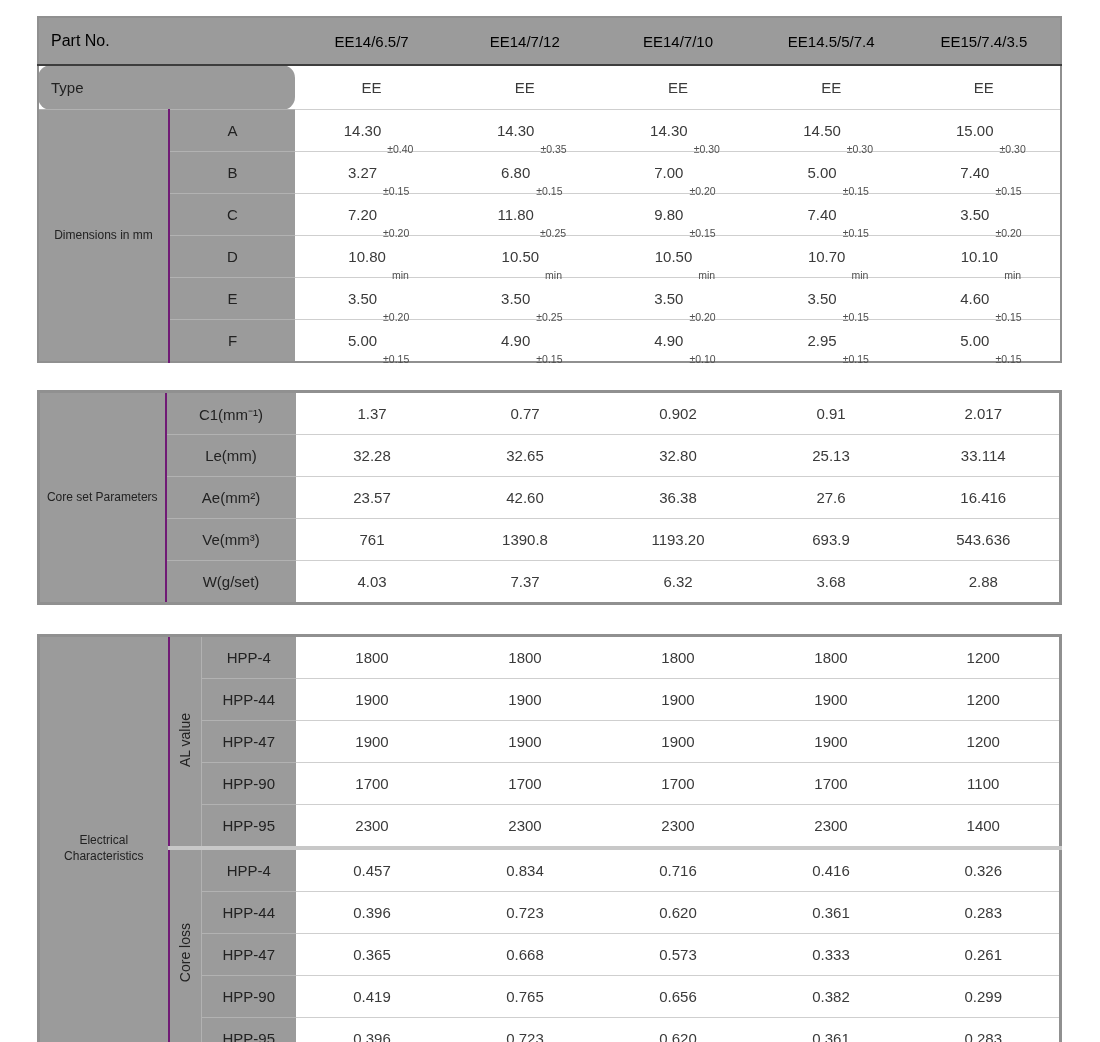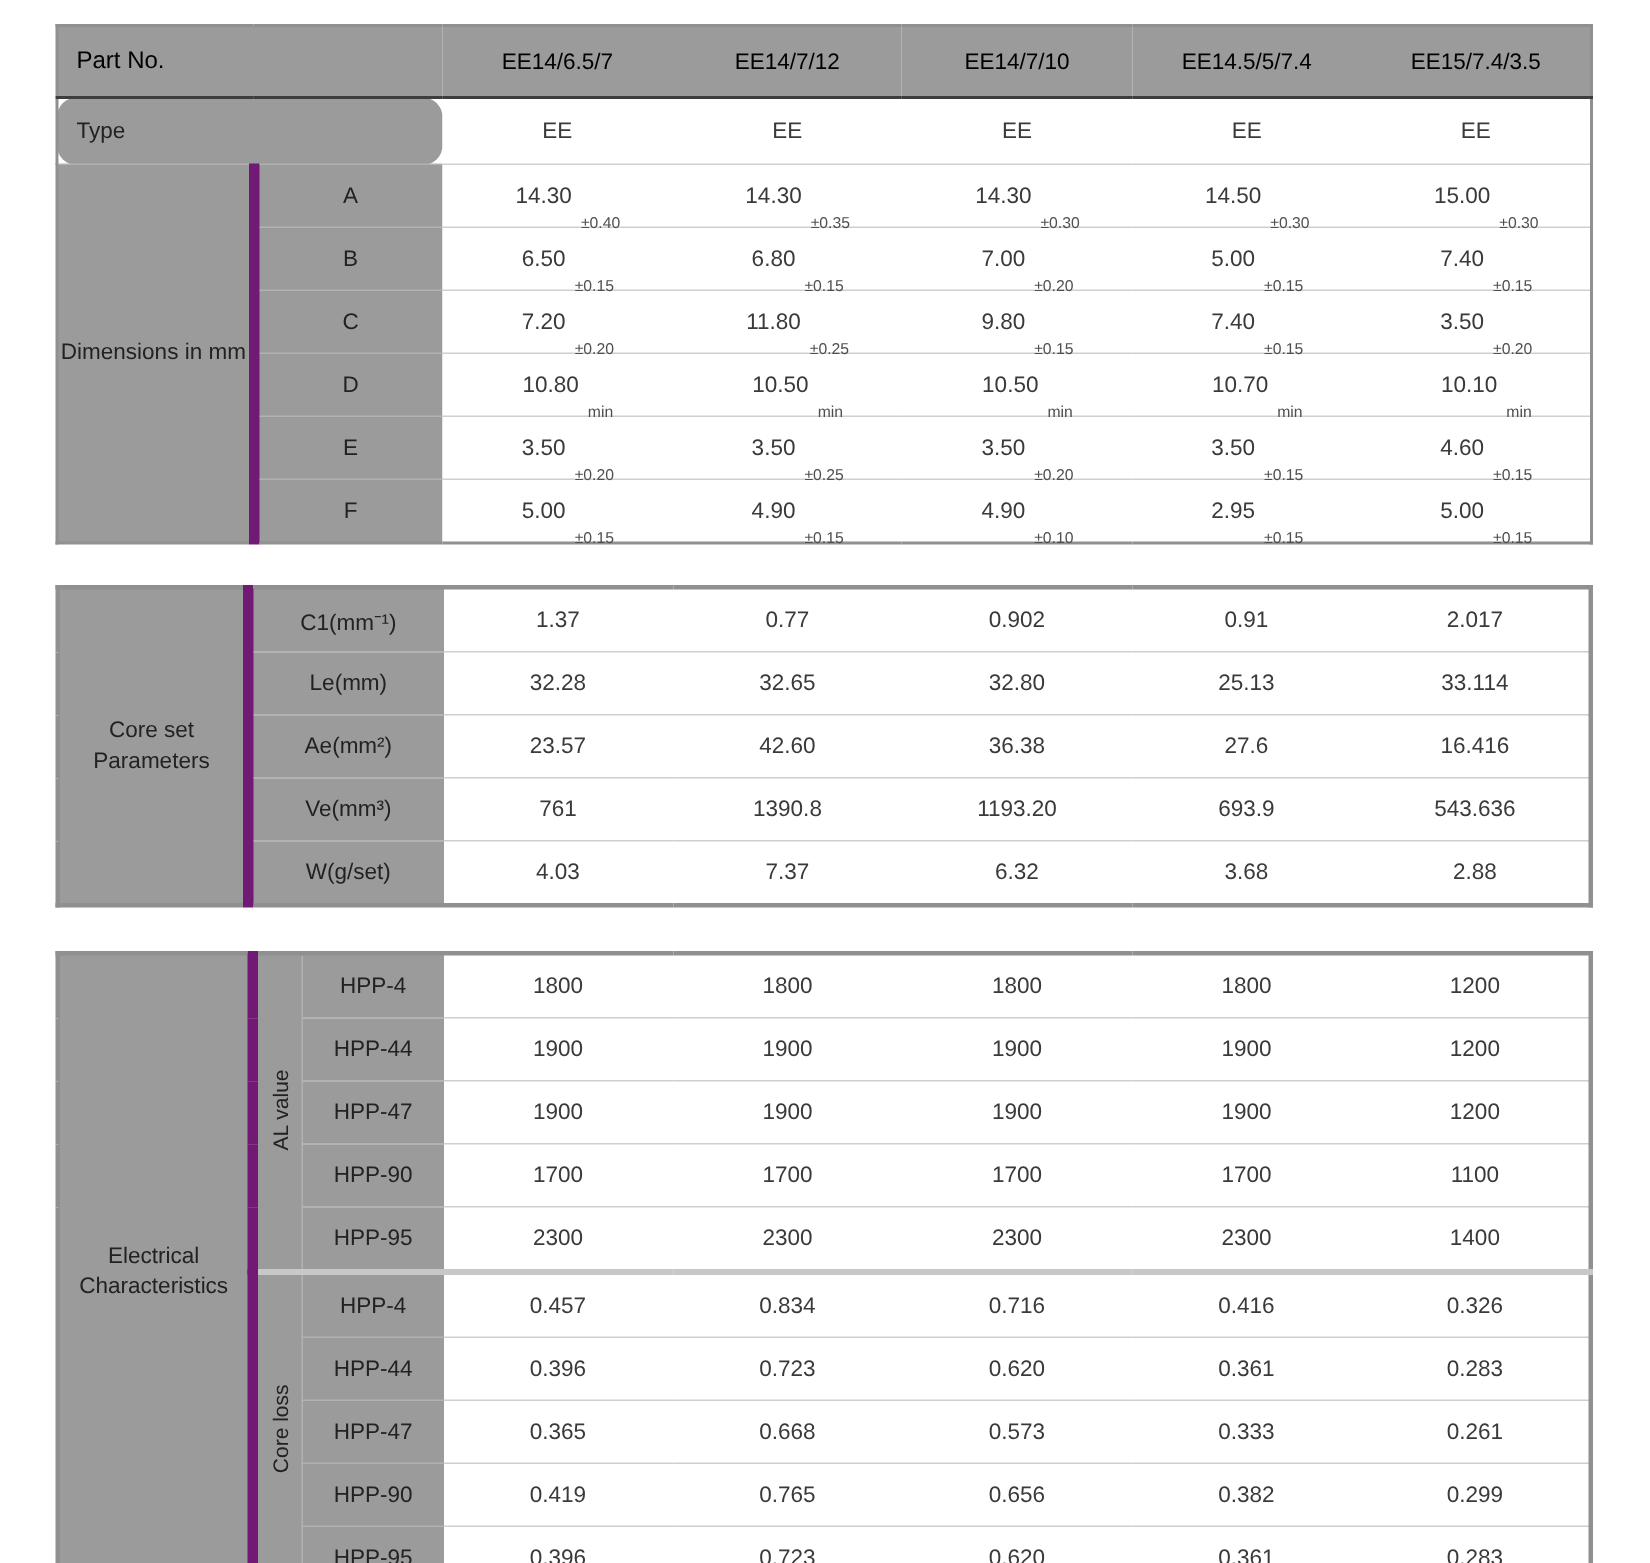--- a/index.html
+++ b/index.html
@@ -23,21 +23,21 @@
   .g{background:#9b9b9b;color:#222;}
   
   .hdr-row td{height:46px;border-bottom:2px solid #3d3d3d;}
   .hdr-label{text-align:left;padding-left:12px;font-size:16px;color:#000000;}
   .hdr-col{font-size:15px;color:#000000;}
   
   .type-row td{height:43px;border-radius:13px;}
   .type-label{text-align:left;padding-left:12px;font-size:15px;border-bottom:1px solid #b2b2b2;}
   
   .dim-row td,#coreset-table td,#elec-table td{height:41px;}
-  .group-label{font-size:15px;line-height:1.35;border-right:7px solid #701a75;text-align:center;}
+  .group-label{font-size:12px;line-height:1.35;border-right:2px solid #701a75;text-align:center;}
   .sub-label{font-size:15px;border-top:1px solid #b2b2b2;border-bottom:1px solid #b2b2b2;}
   .rot-cell{border-left:1px solid #b2b2b2;border-right:1px solid #b2b2b2;}
   .rot{display:inline-block;writing-mode:vertical-rl;transform:rotate(180deg);font-size:14px;color:#222;}
   
   .w{background:#fff;border-bottom:1px solid #cfcfcf;}
   .val{font-size:15px;margin-left:14px;}
   .tol{font-size:10.5px;color:#4f4f4f;margin-left:6px;position:relative;top:17px;}
   
   tr.sect-start td{border-top:4px solid #c8c8c8;}
 </style>
@@ -77,21 +77,21 @@
         <td class="g group-label" rowspan="6">Dimensions in mm</td>
         <td class="g sub-label">A</td>
       <td class="w"><span class="val">14.30</span><span class="tol">±0.40</span></td>
           <td class="w"><span class="val">14.30</span><span class="tol">±0.35</span></td>
           <td class="w"><span class="val">14.30</span><span class="tol">±0.30</span></td>
           <td class="w"><span class="val">14.50</span><span class="tol">±0.30</span></td>
           <td class="w"><span class="val">15.00</span><span class="tol">±0.30</span></td>
         </tr>
       <tr class="dim-row">
         <td class="g sub-label">B</td>
-      <td class="w"><span class="val">6.50</span><span class="tol">±0.15</span></td>
+      <td class="w"><span class="val">3.27</span><span class="tol">±0.15</span></td>
           <td class="w"><span class="val">6.80</span><span class="tol">±0.15</span></td>
           <td class="w"><span class="val">7.00</span><span class="tol">±0.20</span></td>
           <td class="w"><span class="val">5.00</span><span class="tol">±0.15</span></td>
           <td class="w"><span class="val">7.40</span><span class="tol">±0.15</span></td>
         </tr>
       <tr class="dim-row">
         <td class="g sub-label">C</td>
       <td class="w"><span class="val">7.20</span><span class="tol">±0.20</span></td>
           <td class="w"><span class="val">11.80</span><span class="tol">±0.25</span></td>
           <td class="w"><span class="val">9.80</span><span class="tol">±0.15</span></td>

